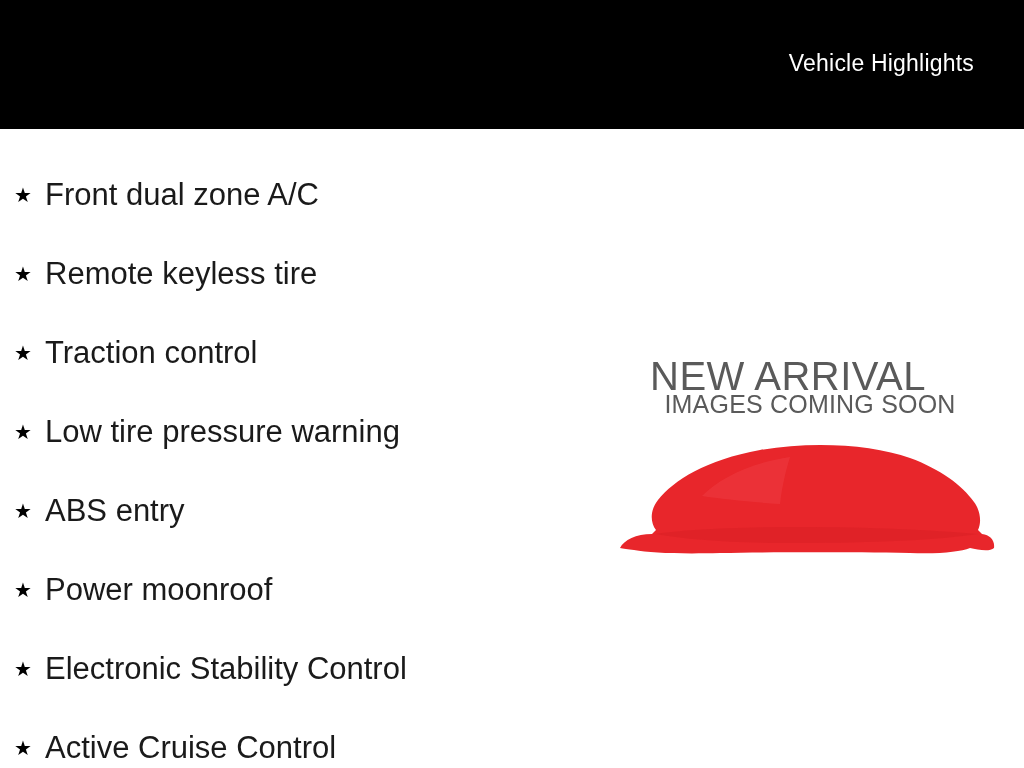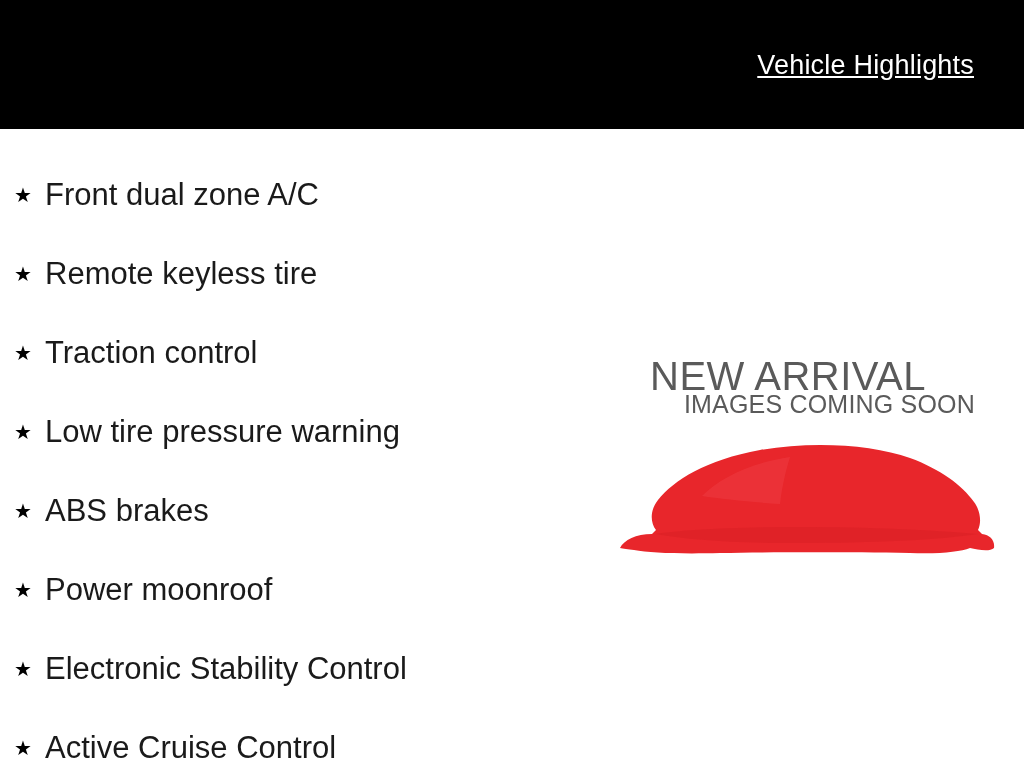--- a/index.html
+++ b/index.html
@@ -25,25 +25,24 @@
     top: 0;
     width: 1024px;
     height: 129px;
     background: #000000;
   }
   .header-title {
     position: absolute;
     right: 50px;
     top: 50px;
     color: #ffffff;
-    font-size: 27px;
+    font-size: 23px;
     font-weight: 400;
     letter-spacing: 0.2px;
     white-space: nowrap;
-    text-decoration: underline;
   }
   .highlights {
     position: absolute;
     left: 0;
     top: 129px;
     width: 560px;
     padding-top: 26px;
     box-sizing: border-box;
   }
   .highlight-item {
@@ -84,21 +83,21 @@
     font-size: 40px;
     color: #5a5a5a;
     letter-spacing: 0.5px;
     white-space: nowrap;
   }
   .art-line2 {
     position: absolute;
     left: 45px;
     top: 60px;
     width: 330px;
-    text-align: right;
+    text-align: center;
     font-size: 25px;
     color: #5a5a5a;
     letter-spacing: 0.2px;
     white-space: nowrap;
   }
   .art-car {
     position: absolute;
     left: 10px;
     top: 100px;
   }
@@ -129,21 +128,21 @@
       <span class="highlight-text">Traction control</span>
     </div>
 
     <div class="highlight-item">
       <span class="bullet-star">★</span>
       <span class="highlight-text">Low tire pressure warning</span>
     </div>
 
     <div class="highlight-item">
       <span class="bullet-star">★</span>
-      <span class="highlight-text">ABS brakes</span>
+      <span class="highlight-text">ABS entry</span>
     </div>
 
     <div class="highlight-item">
       <span class="bullet-star">★</span>
       <span class="highlight-text">Power moonroof</span>
     </div>
 
     <div class="highlight-item">
       <span class="bullet-star">★</span>
       <span class="highlight-text">Electronic Stability Control</span>

